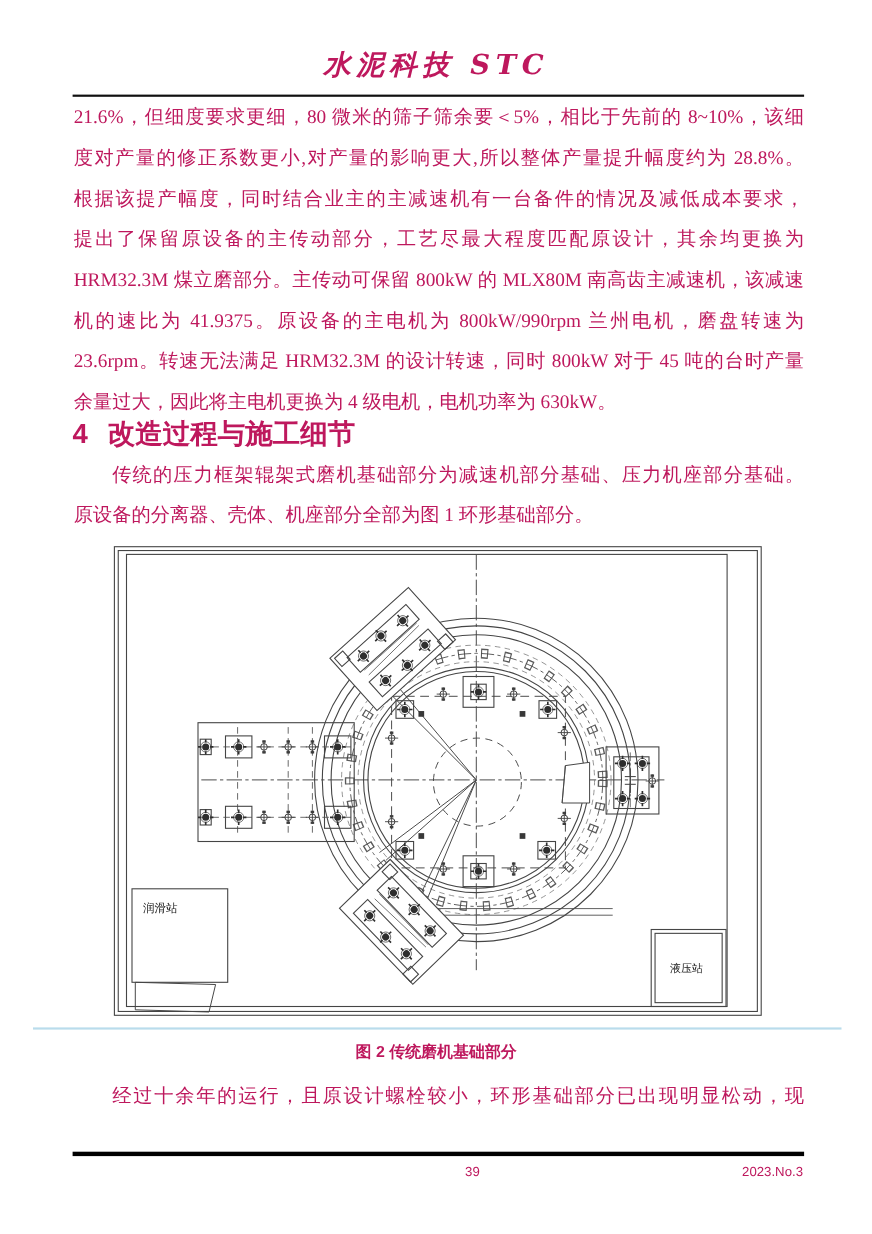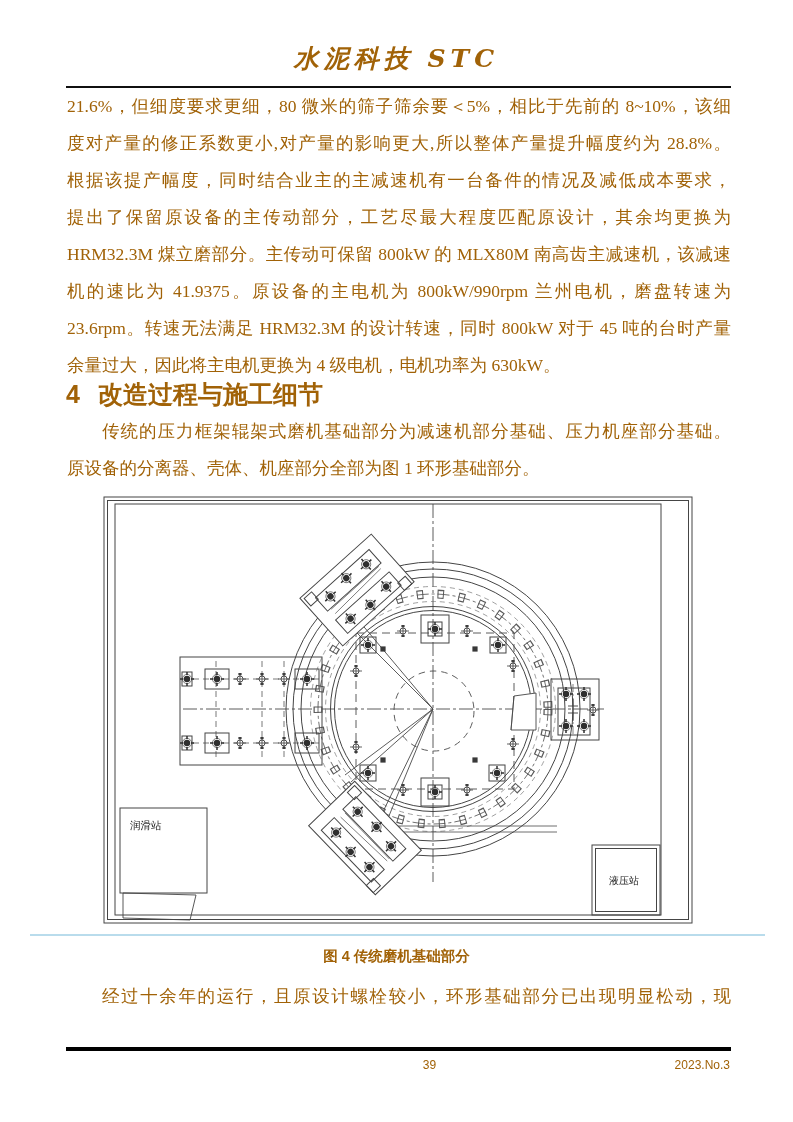--- a/index.html
+++ b/index.html
@@ -1,17 +1,17 @@
 <!DOCTYPE html>
 <html><head>
 <meta charset="utf-8">
 <style>
   html,body{margin:0;padding:0;background:#888;}
   .page{position:relative;width:793px;height:1122px;background:#ffffff;margin:0 auto;
-        font-family:"Liberation Serif",serif;color:#a16207;overflow:hidden;}
+        font-family:"Liberation Serif",serif;color:#be185d;overflow:hidden;}
   
   .journal-title{position:absolute;top:42px;left:0;width:100%;text-align:center;
         font-family:"DejaVu Serif",serif;font-style:italic;font-weight:bold;
         font-size:25px;letter-spacing:5px;}
   .header-rule{position:absolute;left:66px;top:86px;width:665px;height:2px;background:#101010;}
   
   .bodyblock{position:absolute;left:67px;width:664px;font-size:17.5px;line-height:37px;}
   .line{white-space:nowrap;text-align:justify;text-align-last:justify;}
   .line.partial{text-align-last:left;}
   .line.indent{text-indent:2em;}
@@ -214,21 +214,21 @@
 
       <g>
         <rect class="ln" x="493" y="351" width="68" height="70"></rect>
         <rect class="ln" x="496.5" y="354.5" width="61" height="63" stroke-width="0.6"></rect>
         <text x="510" y="390" font-size="10">液压站</text>
       </g>
     </svg>
   </div>
 
   <div class="wrap-line"></div>
-  <div class="fig-caption">图 4  传统磨机基础部分</div>
+  <div class="fig-caption">图 2  传统磨机基础部分</div>
 
   <div class="bodyblock" style="top:978px;">
     <div class="line indent">经过十余年的运行，且原设计螺栓较小，环形基础部分已出现明显松动，现</div>
   </div>
 
   <div class="footer-rule"></div>
   <div class="page-number">39</div>
   <div class="issue">2023.No.3</div>
 
 </div>

